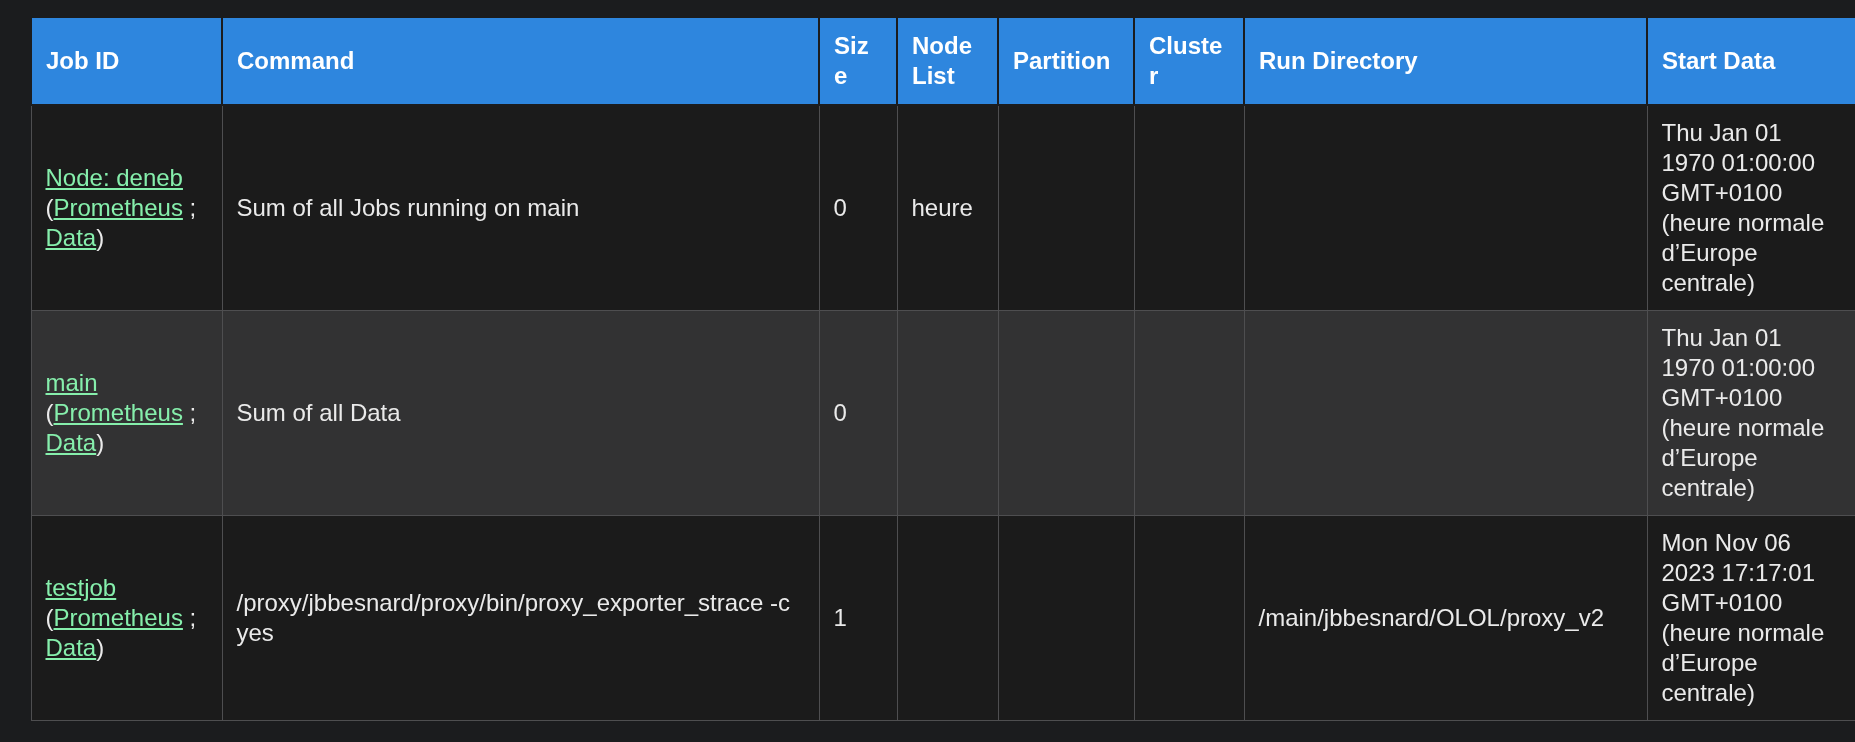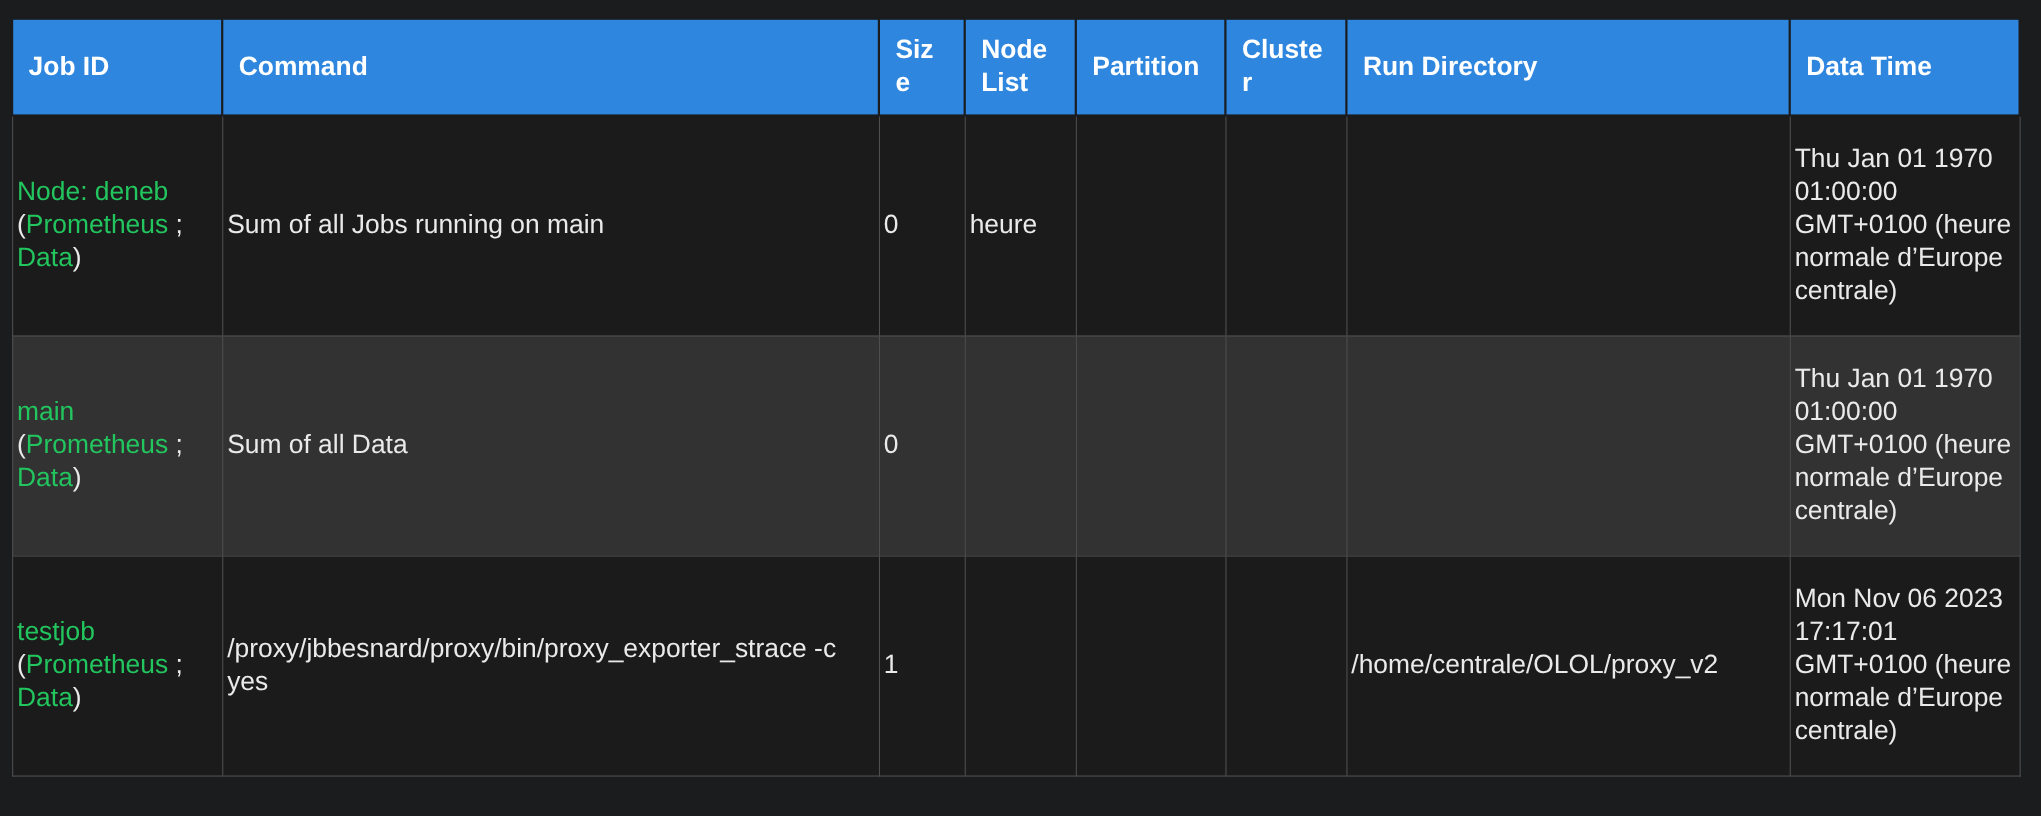--- a/index.html
+++ b/index.html
@@ -8,20 +8,21 @@
     background: #1b1c1e;
     font-family: "Liberation Sans", sans-serif;
     font-size: 24px;
     color: #eaeaea;
     width: 1855px;
     height: 742px;
     overflow: hidden;
   }
   .table-wrap {
     padding: 16px 10px 0 10px;
+    margin-left: 20px;
   }
   table.jobs {
     border-collapse: collapse;
     table-layout: fixed;
     width: 1825px;
     line-height: 1.25;
   }
   col.c-jobid     { width: 191px; }
   col.c-command   { width: 597px; }
   col.c-size      { width: 78px;  }
@@ -37,31 +38,32 @@
     font-weight: bold;
     text-align: left;
     vertical-align: middle;
     padding: 12px 14px;
     border: 2px solid #1b1c1e;
     overflow-wrap: break-word;
   }
   td {
     vertical-align: middle;
     text-align: left;
-    padding: 12px 4px;
+    padding: 12px 14px;
     border: 1px solid #4e4e50;
     overflow-wrap: break-word;
   }
   tr.row-dark  td { background: #1b1b1b; }
   tr.row-light td { background: #323233; }
   tr.row-data { height: 200px; }
   tr.row-head { height: 88px; }
 
   a.job-link, a.src-link {
-    color: #22c55e;
+    color: #86efac;
+    text-decoration: underline;
     cursor: pointer;
   }
 </style>
 </head>
 <body>
 
 <div class="table-wrap">
   <table class="jobs">
     <colgroup>
       <col class="c-jobid">
@@ -75,21 +77,21 @@
     </colgroup>
     <thead>
       <tr class="row-head">
         <th>Job ID</th>
         <th>Command</th>
         <th>Size</th>
         <th>Node List</th>
         <th>Partition</th>
         <th>Cluster</th>
         <th>Run Directory</th>
-        <th>Data Time</th>
+        <th>Start Data</th>
       </tr>
     </thead>
     <tbody>
 
       <tr class="row-data row-dark">
         <td><a class="job-link">Node: deneb</a>
           <span>(</span><a class="src-link">Prometheus</a><span> ; </span><a class="src-link">Data</a><span>)</span></td>
         <td>Sum of all Jobs running on main</td>
         <td>0</td>
         <td>heure</td>
@@ -112,19 +114,19 @@
       </tr>
 
       <tr class="row-data row-dark">
         <td><a class="job-link">testjob</a>
           <span>(</span><a class="src-link">Prometheus</a><span> ; </span><a class="src-link">Data</a><span>)</span></td>
         <td>/proxy/jbbesnard/proxy/bin/proxy_exporter_strace -c yes</td>
         <td>1</td>
         <td></td>
         <td></td>
         <td></td>
-        <td>/home/centrale/OLOL/proxy_v2</td>
+        <td>/main/jbbesnard/OLOL/proxy_v2</td>
         <td>Mon Nov 06 2023 17:17:01 GMT+0100 (heure normale d’Europe centrale)</td>
       </tr>
 
     </tbody>
   </table>
 </div>
 
 </body></html>

